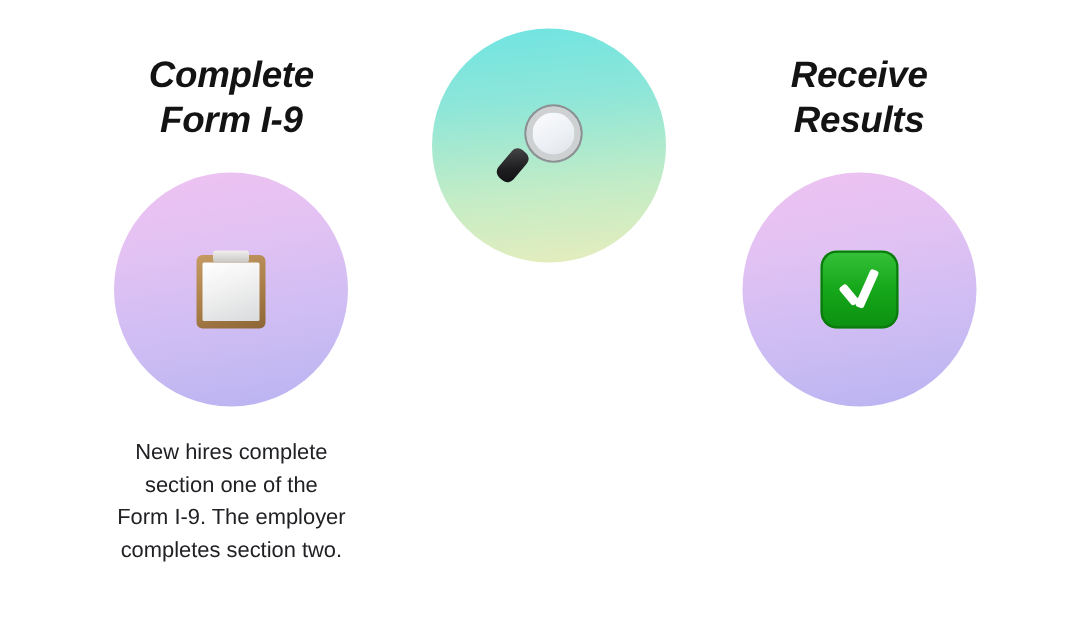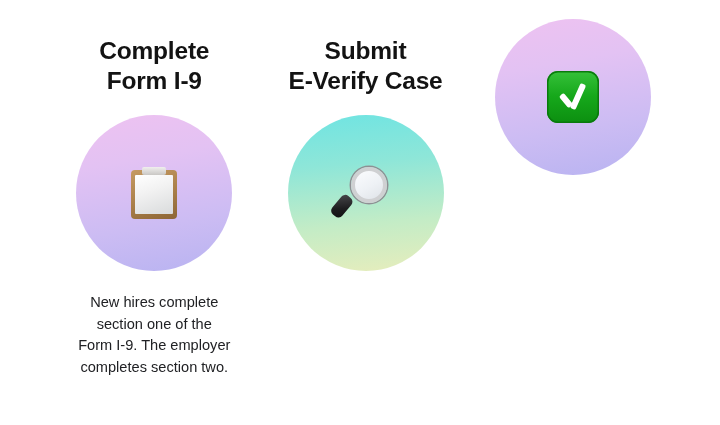--- a/index.html
+++ b/index.html
@@ -44,20 +44,21 @@
     padding: 0;
     font-size: 24.5px;
     line-height: 30px;
     font-weight: bold;
     letter-spacing: -0.2px;
     color: #131313;
     text-align: center;
     white-space: pre-line;
     margin-top: 36px;
     font-family: "Liberation Sans", sans-serif;
+    font-style: italic;
   }
 
   .circle-wrap {
     margin-top: 19px;
     width: 156px;
     height: 156px;
     display: flex;
     align-items: center;
     justify-content: center;
   }
@@ -222,37 +223,37 @@
       </div>
     </div>
 
     <p class="step-body">New hires complete
 section one of the
 Form I-9. The employer
 completes section two.</p>
   </div>
 
   <div class="step step-2">
-    <h2 class="step-heading">Submit
-E-Verify Case</h2>
 
     <div class="circle-wrap">
       <div class="circle circle-cyan">
         <div class="emoji-slot">
           <div class="magnifier">
             <div class="handle"></div>
             <div class="ring"></div>
           </div>
         </div>
       </div>
     </div>
 
   </div>
 
   <div class="step step-3">
+    <h2 class="step-heading">Receive
+Results</h2>
 
     <div class="circle-wrap">
       <div class="circle circle-pink">
         <div class="emoji-slot">
           <div class="checkbox-emoji">
             <div class="tick"></div>
           </div>
         </div>
       </div>
     </div>

